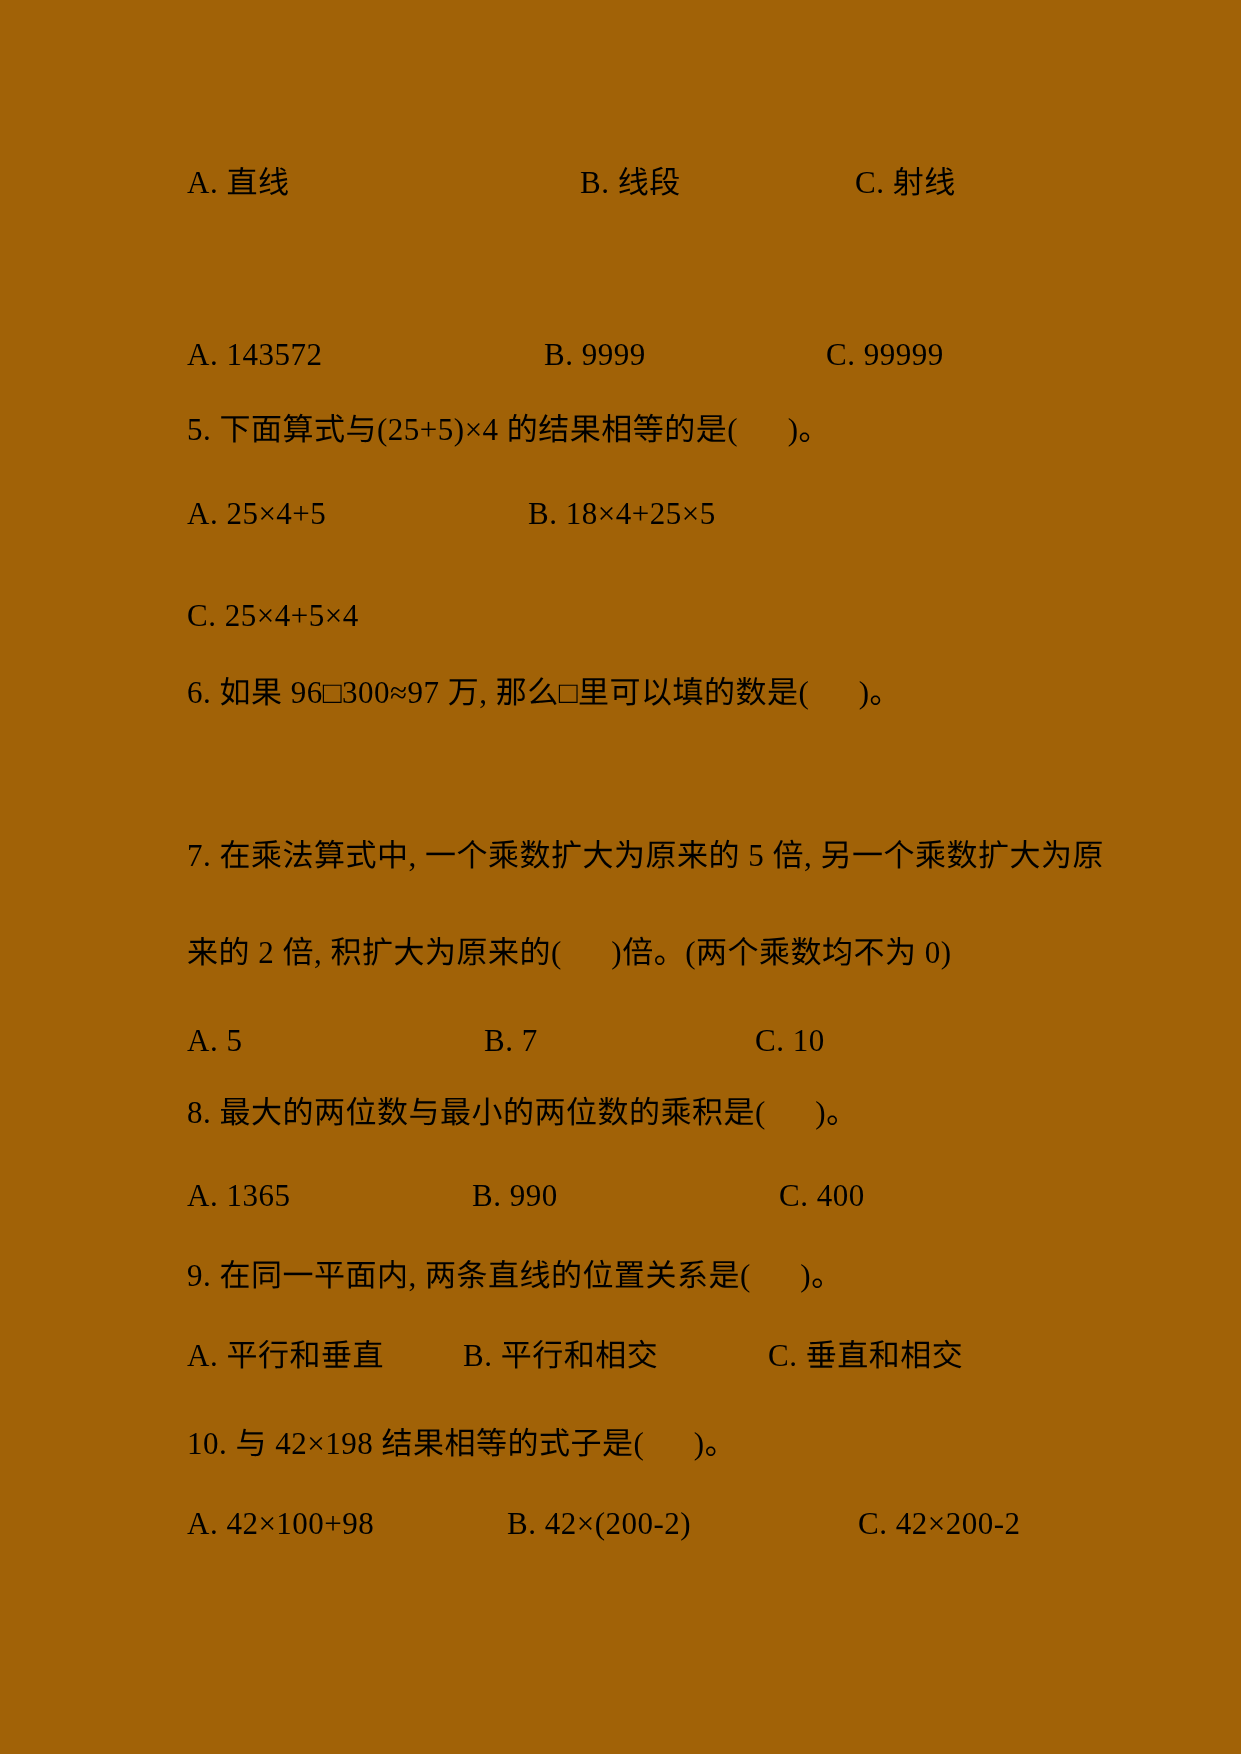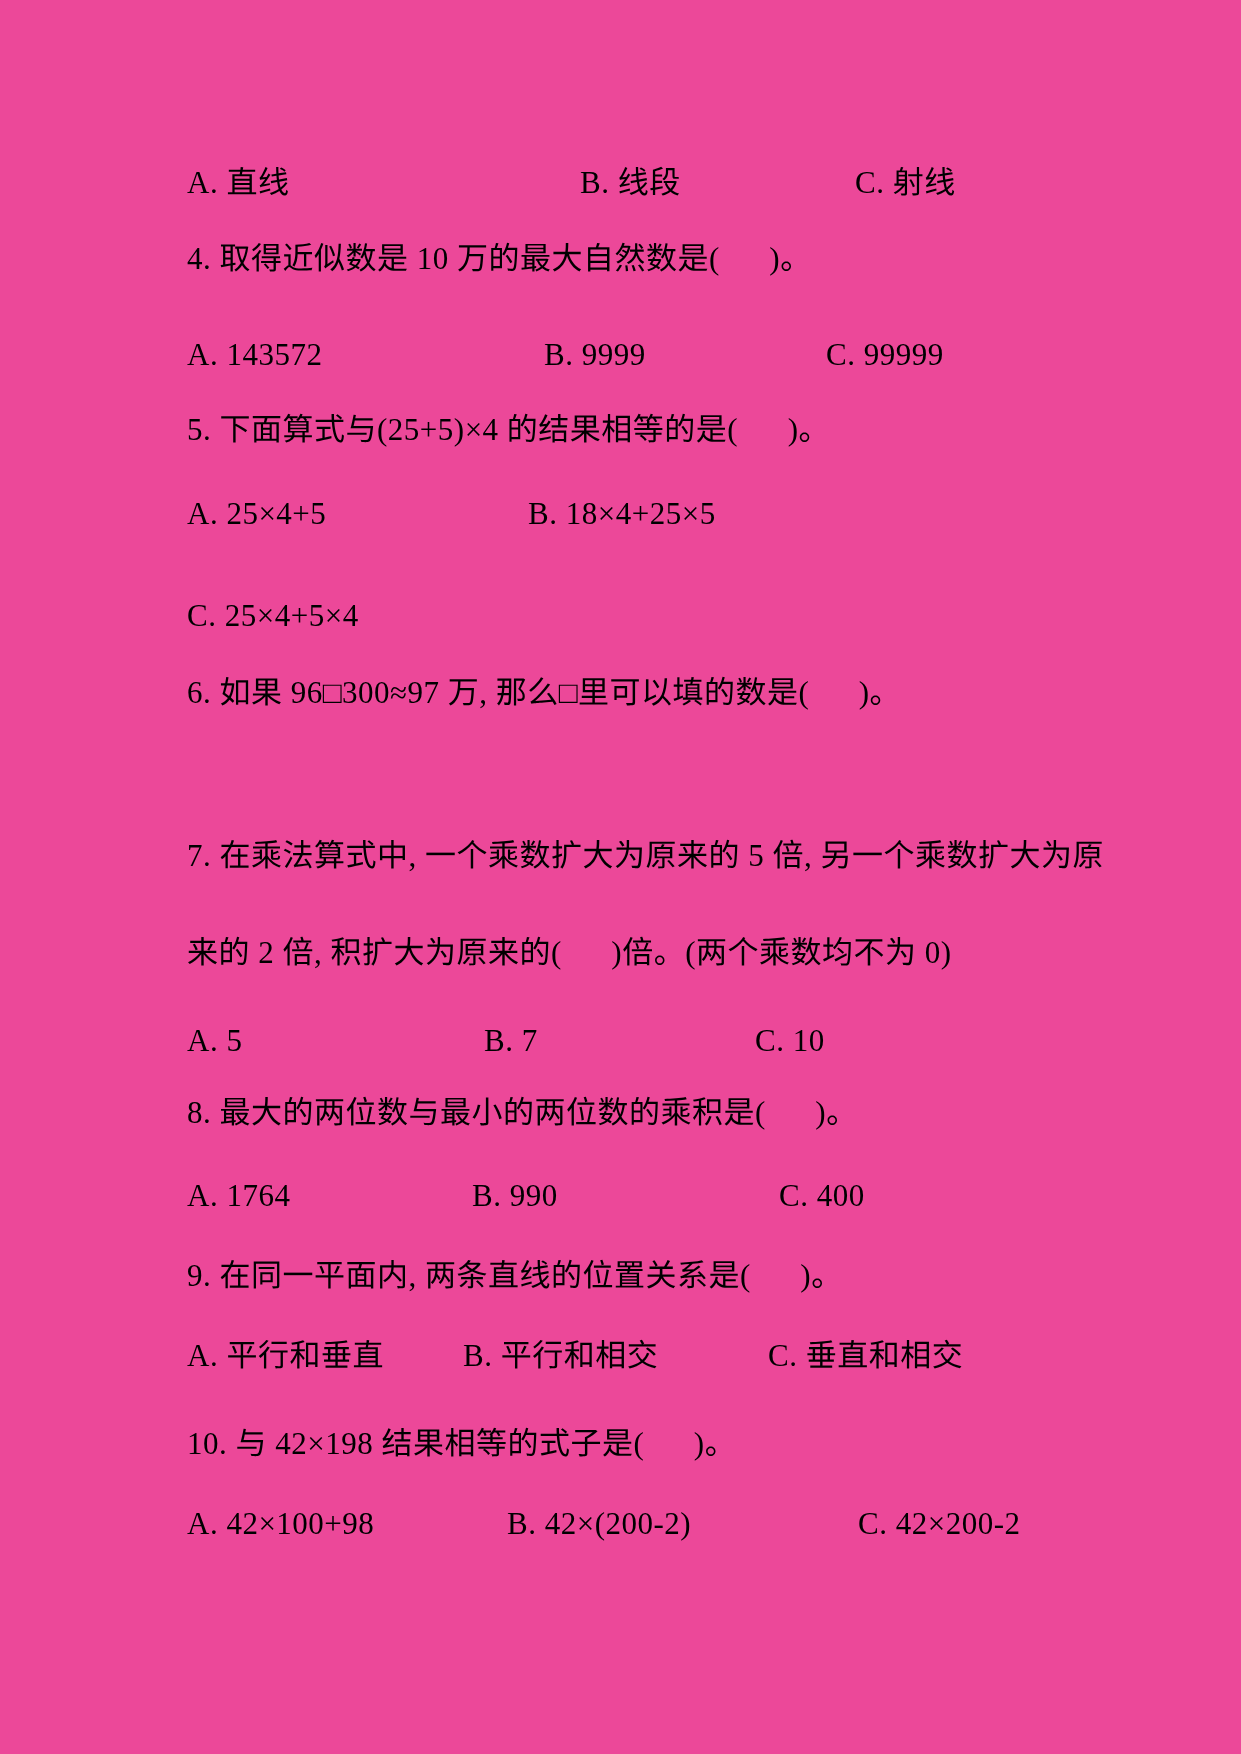--- a/index.html
+++ b/index.html
@@ -4,21 +4,21 @@
 <style>
   html, body {
     margin: 0;
     padding: 0;
     background: #ffffff;
   }
   #page {
     position: relative;
     width: 1241px;
     height: 1754px;
-    background: #ec4899;
+    background: #a16207;
     overflow: hidden;
     font-family: "Liberation Serif", "DejaVu Serif", serif;
     font-size: 31px;
     color: #000000;
   }
   .line {
     position: absolute;
     left: 0;
     width: 100%;
     height: 44px;
@@ -35,23 +35,20 @@
 <body>
 
 <div id="page">
 
   <div class="line" style="top:163px">
     <span class="seg" style="left:187px">A. 直线</span>
     <span class="seg" style="left:580px">B. 线段</span>
     <span class="seg" style="left:855px">C. 射线</span>
   </div>
 
-  <div class="line" style="top:239px">
-    <span class="seg" style="left:187px">4. 取得近似数是 10 万的最大自然数是(      )。</span>
-  </div>
 
   <div class="line" style="top:335px">
     <span class="seg" style="left:187px">A. 143572</span>
     <span class="seg" style="left:544px">B. 9999</span>
     <span class="seg" style="left:826px">C. 99999</span>
   </div>
 
   <div class="line" style="top:410px">
     <span class="seg" style="left:187px">5. 下面算式与(25+5)×4 的结果相等的是(      )。</span>
   </div>
@@ -82,21 +79,21 @@
     <span class="seg" style="left:187px">A. 5</span>
     <span class="seg" style="left:484px">B. 7</span>
     <span class="seg" style="left:755px">C. 10</span>
   </div>
 
   <div class="line" style="top:1093px">
     <span class="seg" style="left:187px">8. 最大的两位数与最小的两位数的乘积是(      )。</span>
   </div>
 
   <div class="line" style="top:1176px">
-    <span class="seg" style="left:187px">A. 1764</span>
+    <span class="seg" style="left:187px">A. 1365</span>
     <span class="seg" style="left:472px">B. 990</span>
     <span class="seg" style="left:779px">C. 400</span>
   </div>
 
   <div class="line" style="top:1256px">
     <span class="seg" style="left:187px">9. 在同一平面内, 两条直线的位置关系是(      )。</span>
   </div>
 
   <div class="line" style="top:1336px">
     <span class="seg" style="left:187px">A. 平行和垂直</span>

